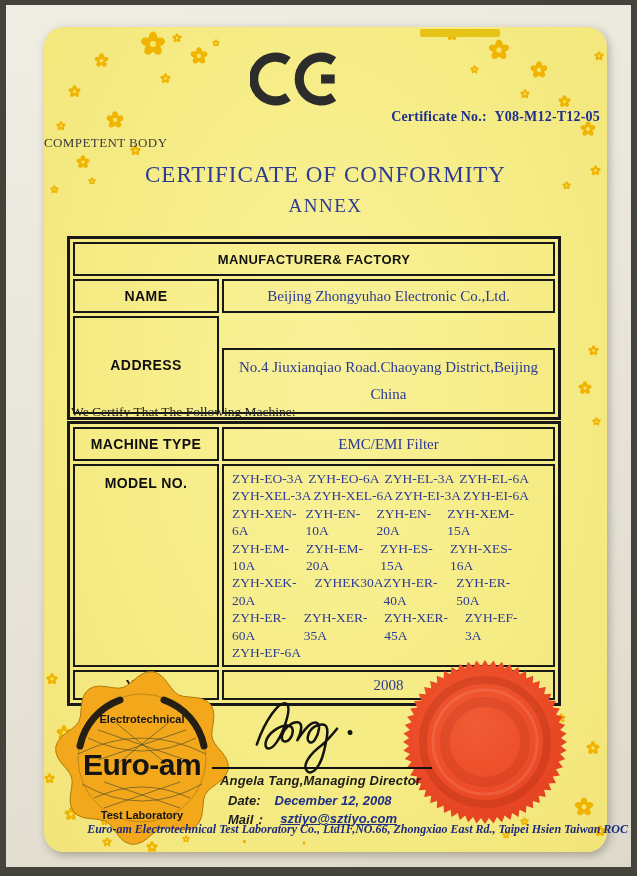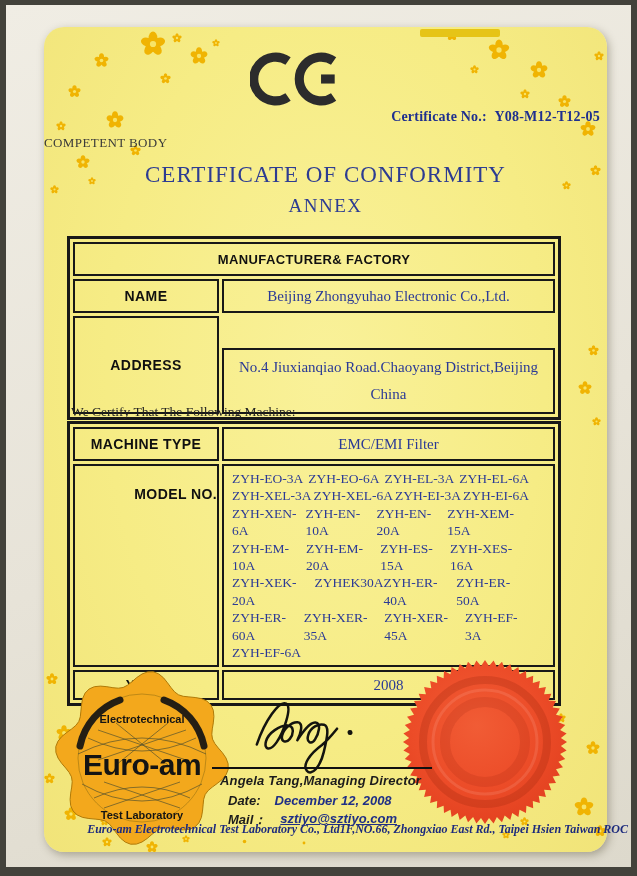--- a/index.html
+++ b/index.html
@@ -55,21 +55,21 @@
   .cell{
     border:2px solid #181818;box-sizing:border-box;
     display:flex;align-items:center;justify-content:center;
   }
   .span2{grid-column:1 / span 2;min-height:34px;}
   .label{font:bold 14px "Liberation Sans",sans-serif;color:#101010;letter-spacing:.4px;}
   .label.big{font-size:13px;}
   .value{font:15px "Liberation Serif",serif;color:#2b3a96;text-align:center;}
   .cell.h34{min-height:34px;}
   .cell.addr{min-height:66px;flex-direction:column;justify-content:space-evenly;margin-top:32px;}
-  .cell.modlab{align-items:flex-start;justify-content:flex-end;padding-top:20px;}
+  .cell.modlab{align-items:flex-start;justify-content:center;padding-top:9px;}
   .cell.models{display:block;min-height:140px;padding:4px 24px 4px 8px;}
   .mrow{display:flex;justify-content:space-between;font:13.5px "Liberation Serif",serif;color:#2b3a96;line-height:17.4px;}
   .mrow.single{justify-content:flex-start;}
   .cell.h30{min-height:30px;}
 
   .certify{
     position:absolute;left:27px;top:377px;z-index:2;
     font:13.5px "Liberation Serif",serif;color:#222;
   }
 

